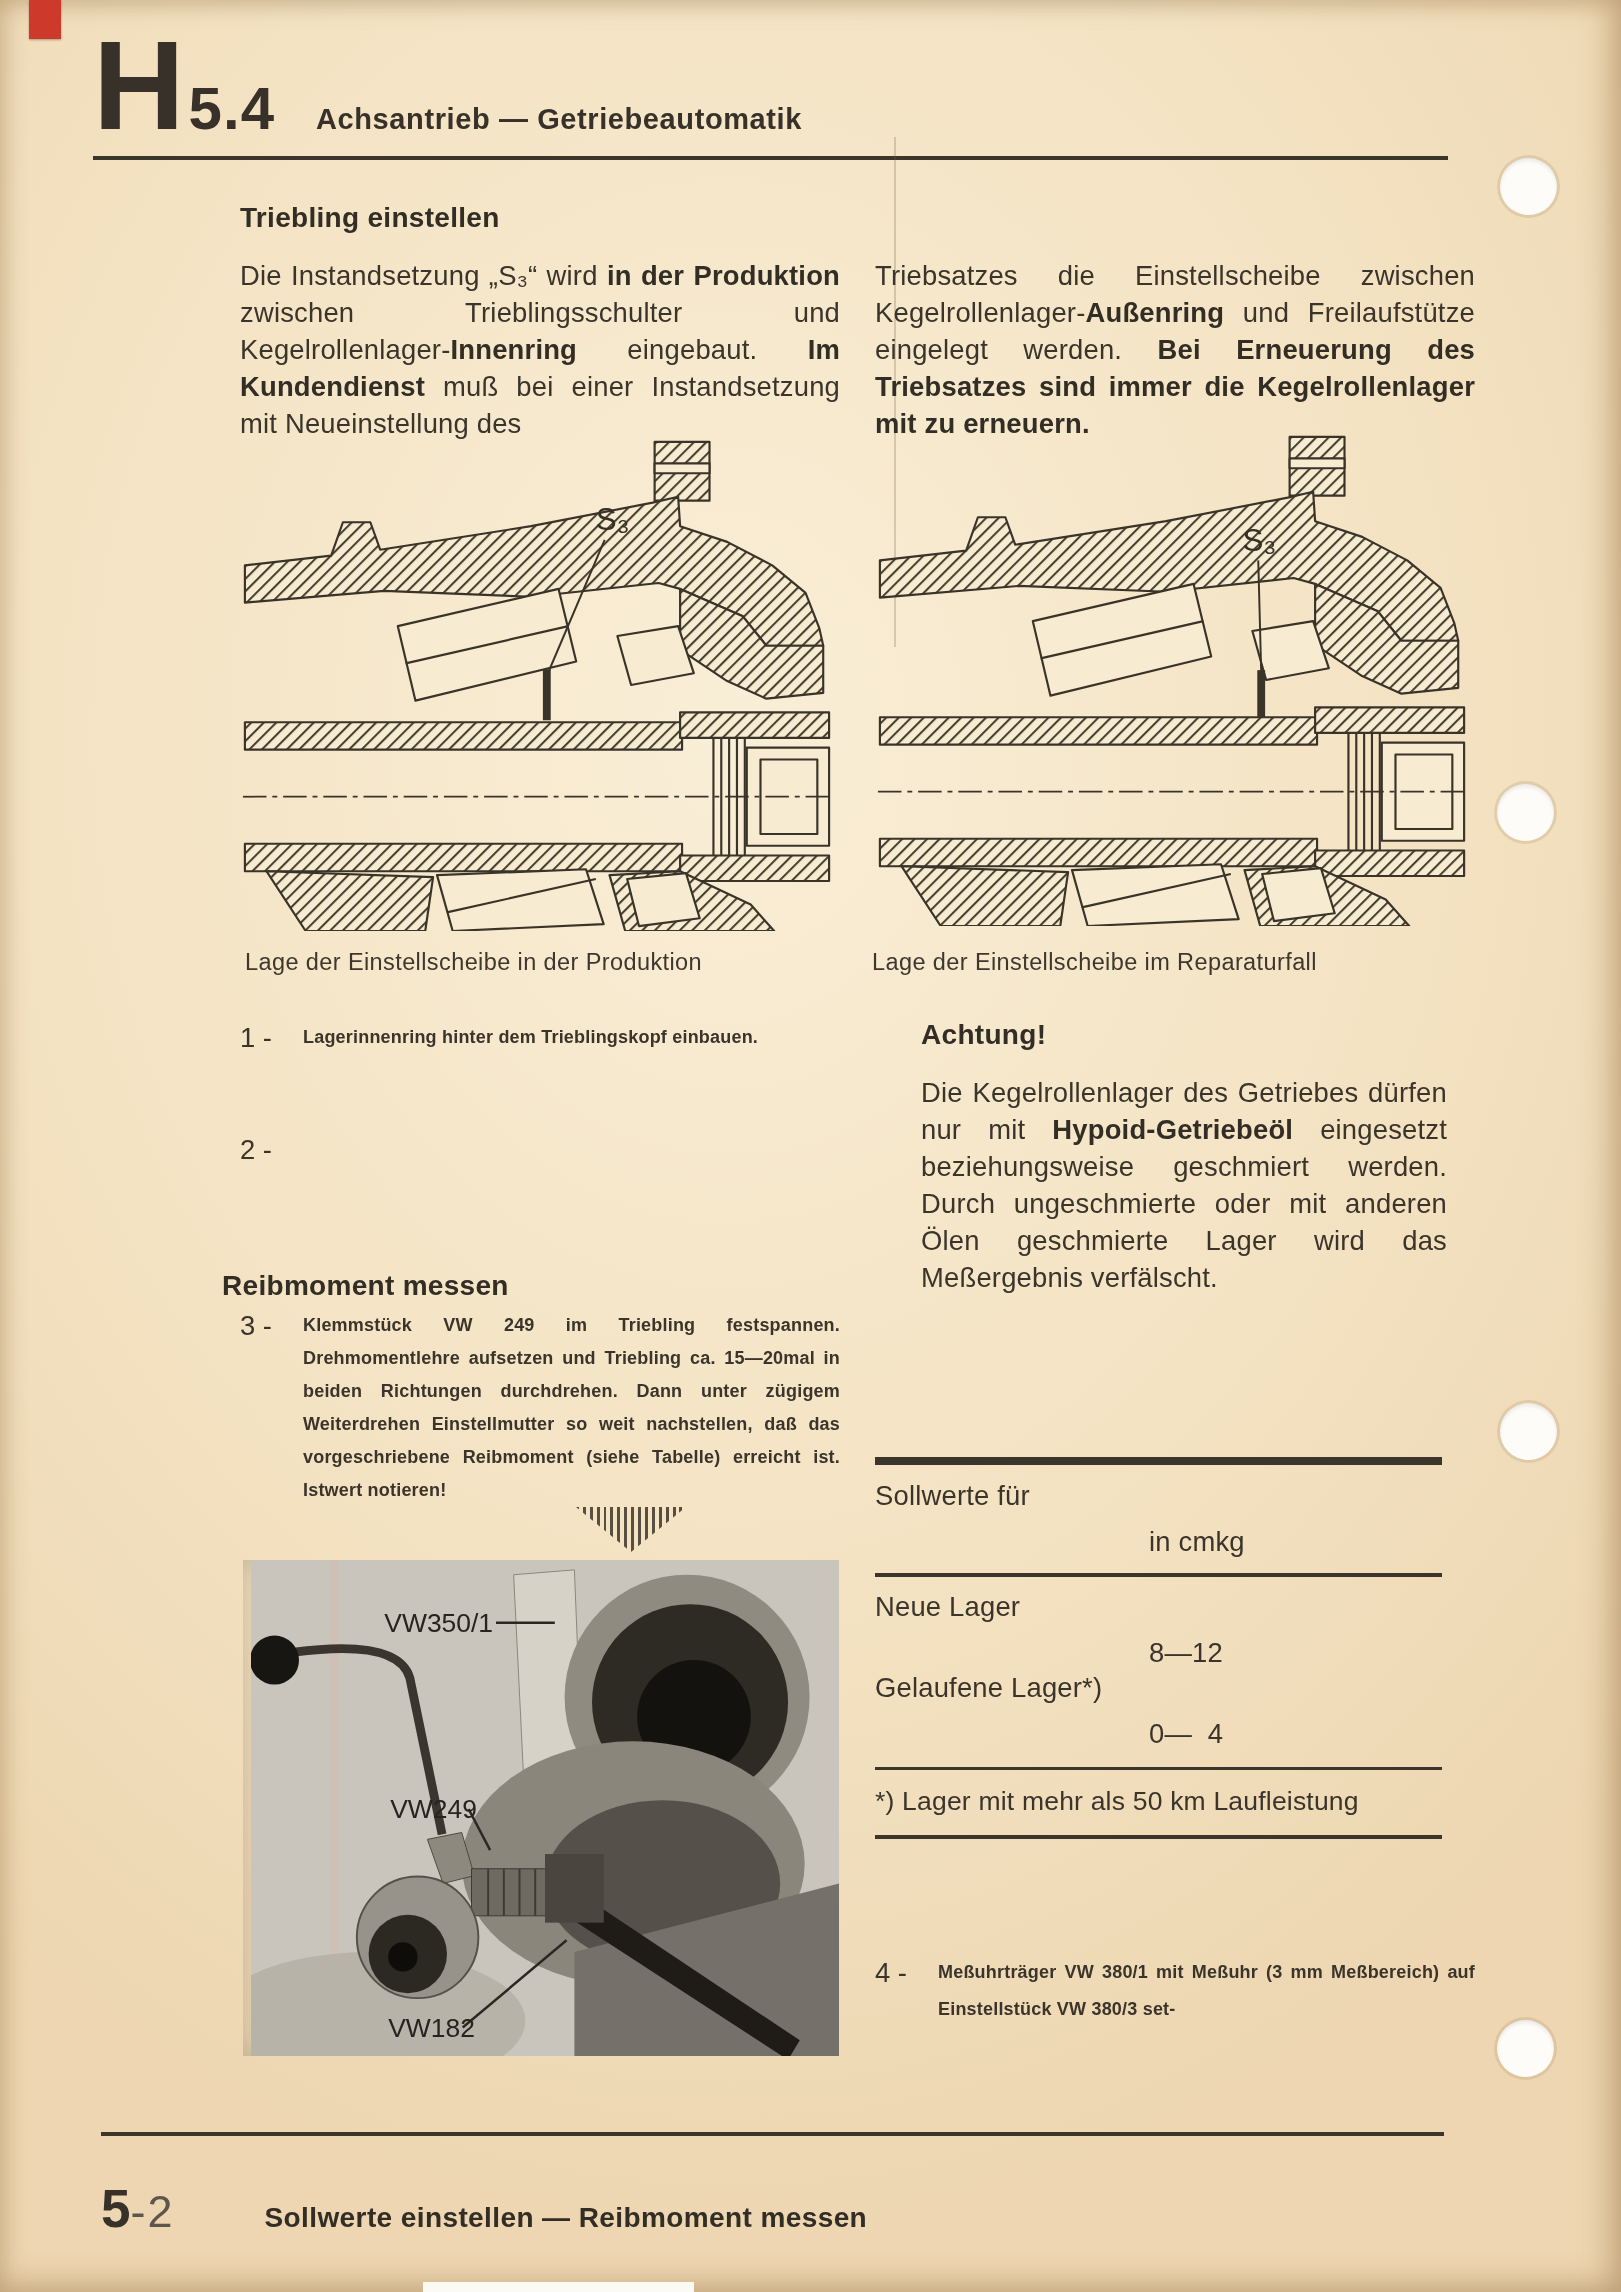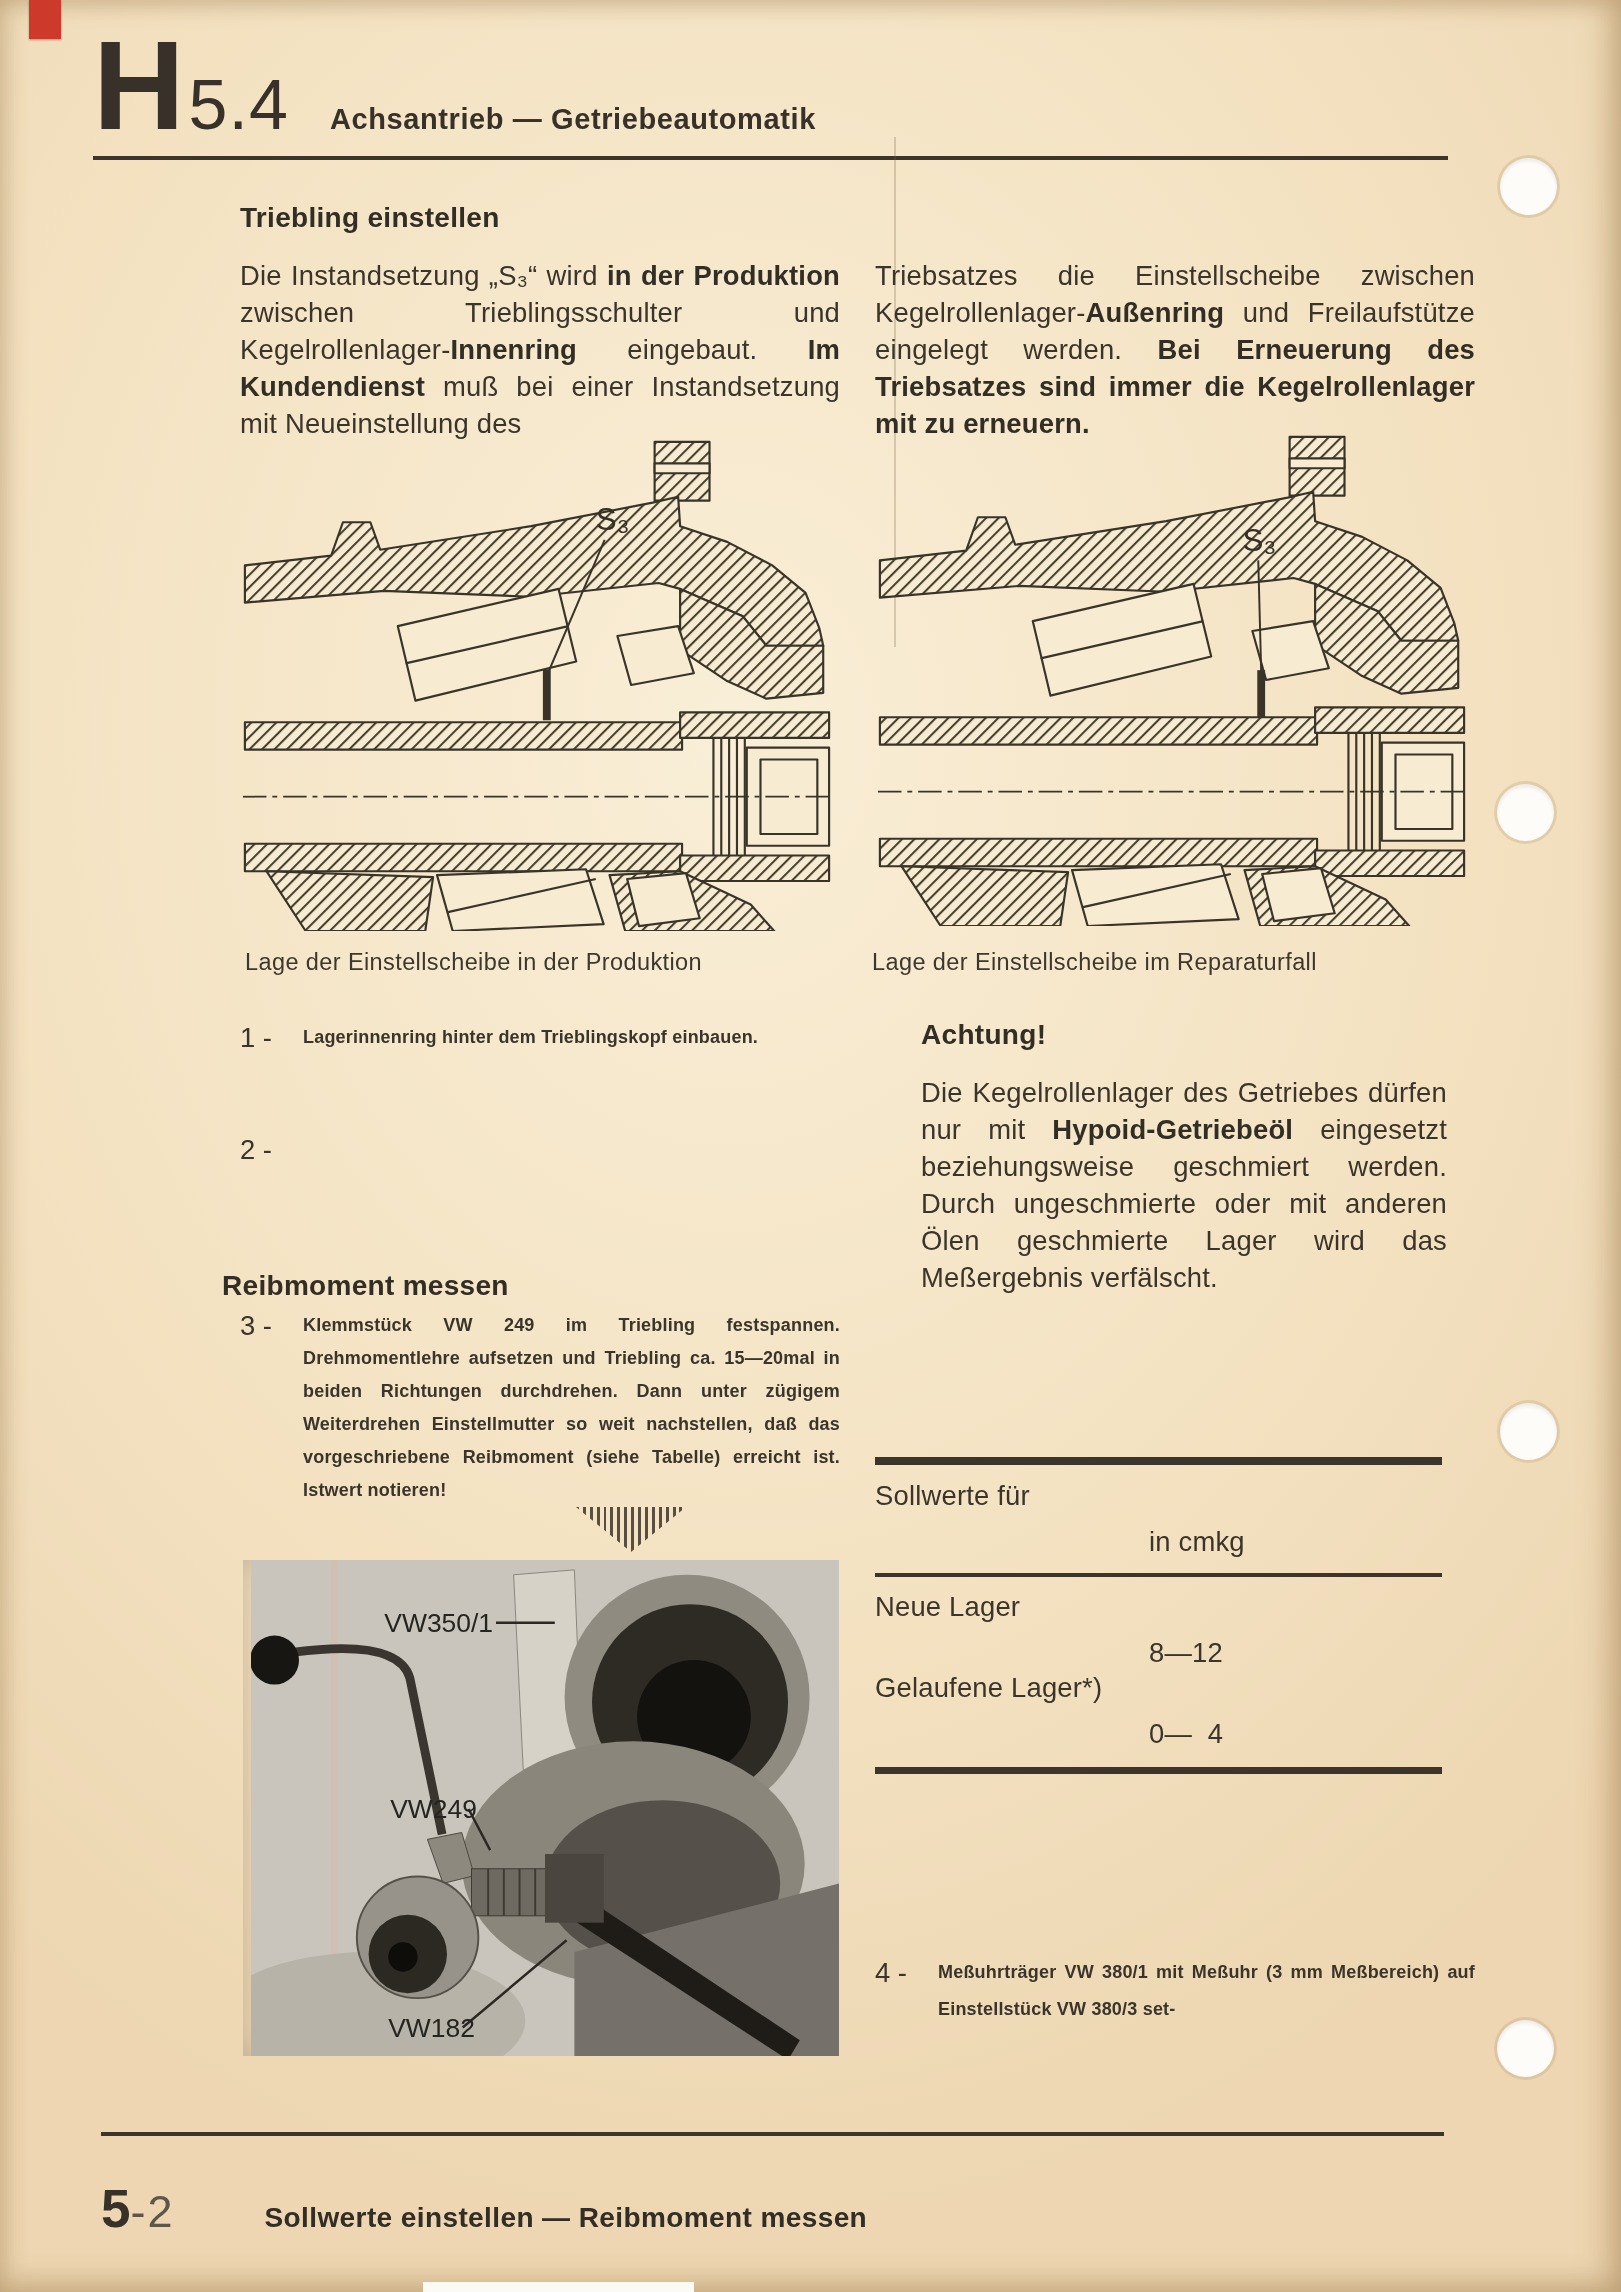--- a/index.html
+++ b/index.html
@@ -16,21 +16,21 @@
                inset 9.8px 0 21.6px rgba(150,112,66,.12), inset 0 7.8px 15.7px rgba(160,130,90,.10);
   }
   .red-tab{left:29px;top:0;width:32px;height:39px;background:#cd3a2b;box-shadow:0 1px 2px rgba(90,40,20,.4);}
   .punch-hole{
     width:57px;height:57px;border-radius:50%;background:#fdfcf8;
     box-shadow:0 0 0 2.9px rgba(190,160,120,.30), inset 0 2.9px 3.9px rgba(0,0,0,.07);
   }
   
   .page-header{left:93px;top:21.6px;display:flex;align-items:baseline;white-space:nowrap;color:#37312a;}
   .sec-letter{font-size:127px;font-weight:bold;line-height:1;letter-spacing:-2px;}
-  .sec-num{font-size:70px;font-weight:normal;line-height:1;margin-left:5.9px;letter-spacing:1px;}
+  .sec-num{font-size:60px;font-weight:bold;line-height:1;margin-left:5.9px;letter-spacing:1px;}
   .sec-title{font-size:29px;font-weight:bold;margin-left:41px;letter-spacing:0.6px;}
   .header-rule{left:93px;top:156px;width:1355px;height:3.9px;background:#3b352c;}
   .crease{left:894px;top:137px;width:2px;height:510px;background:rgba(120,95,65,.26);}
   
   .heading{font-size:28px;font-weight:bold;letter-spacing:0.3px;color:#322d25;}
   .body-text{font-size:27.4px;line-height:37px;text-align:justify;letter-spacing:0.2px;}
   .b{font-weight:bold;color:#322d25;}
   .caption{font-size:23.5px;letter-spacing:0.4px;color:#3d372e;}
   .list-item{display:flex;}
   .marker{width:63px;flex:none;font-size:27.4px;line-height:37px;}
@@ -201,20 +201,21 @@
     <div class="t-row">
       <span class="c1">Neue Lager</span>
       <span class="c2">8—12</span>
     </div>
     <div class="t-row">
       <span class="c1">Gelaufene Lager*)</span>
       <span class="c2">0—  4</span>
     </div>
   </div>
   <div class="rule"></div>
+  <div class="t-footnote">*) Lager mit mehr als 50 km Laufleistung</div>
   <div class="rule"></div>
 </div>
 
 <div class="abs list-item" style="left:875px;top:1954px;width:600px;">
   <span class="marker">4 -</span>
   <div class="li-text">Meßuhrträger VW 380/1 mit Meßuhr (3 mm Meßbereich) auf Einstellstück VW 380/3 set-</div>
 </div>
 
 <div class="abs footer-rule"></div>
 <div class="abs page-footer">

